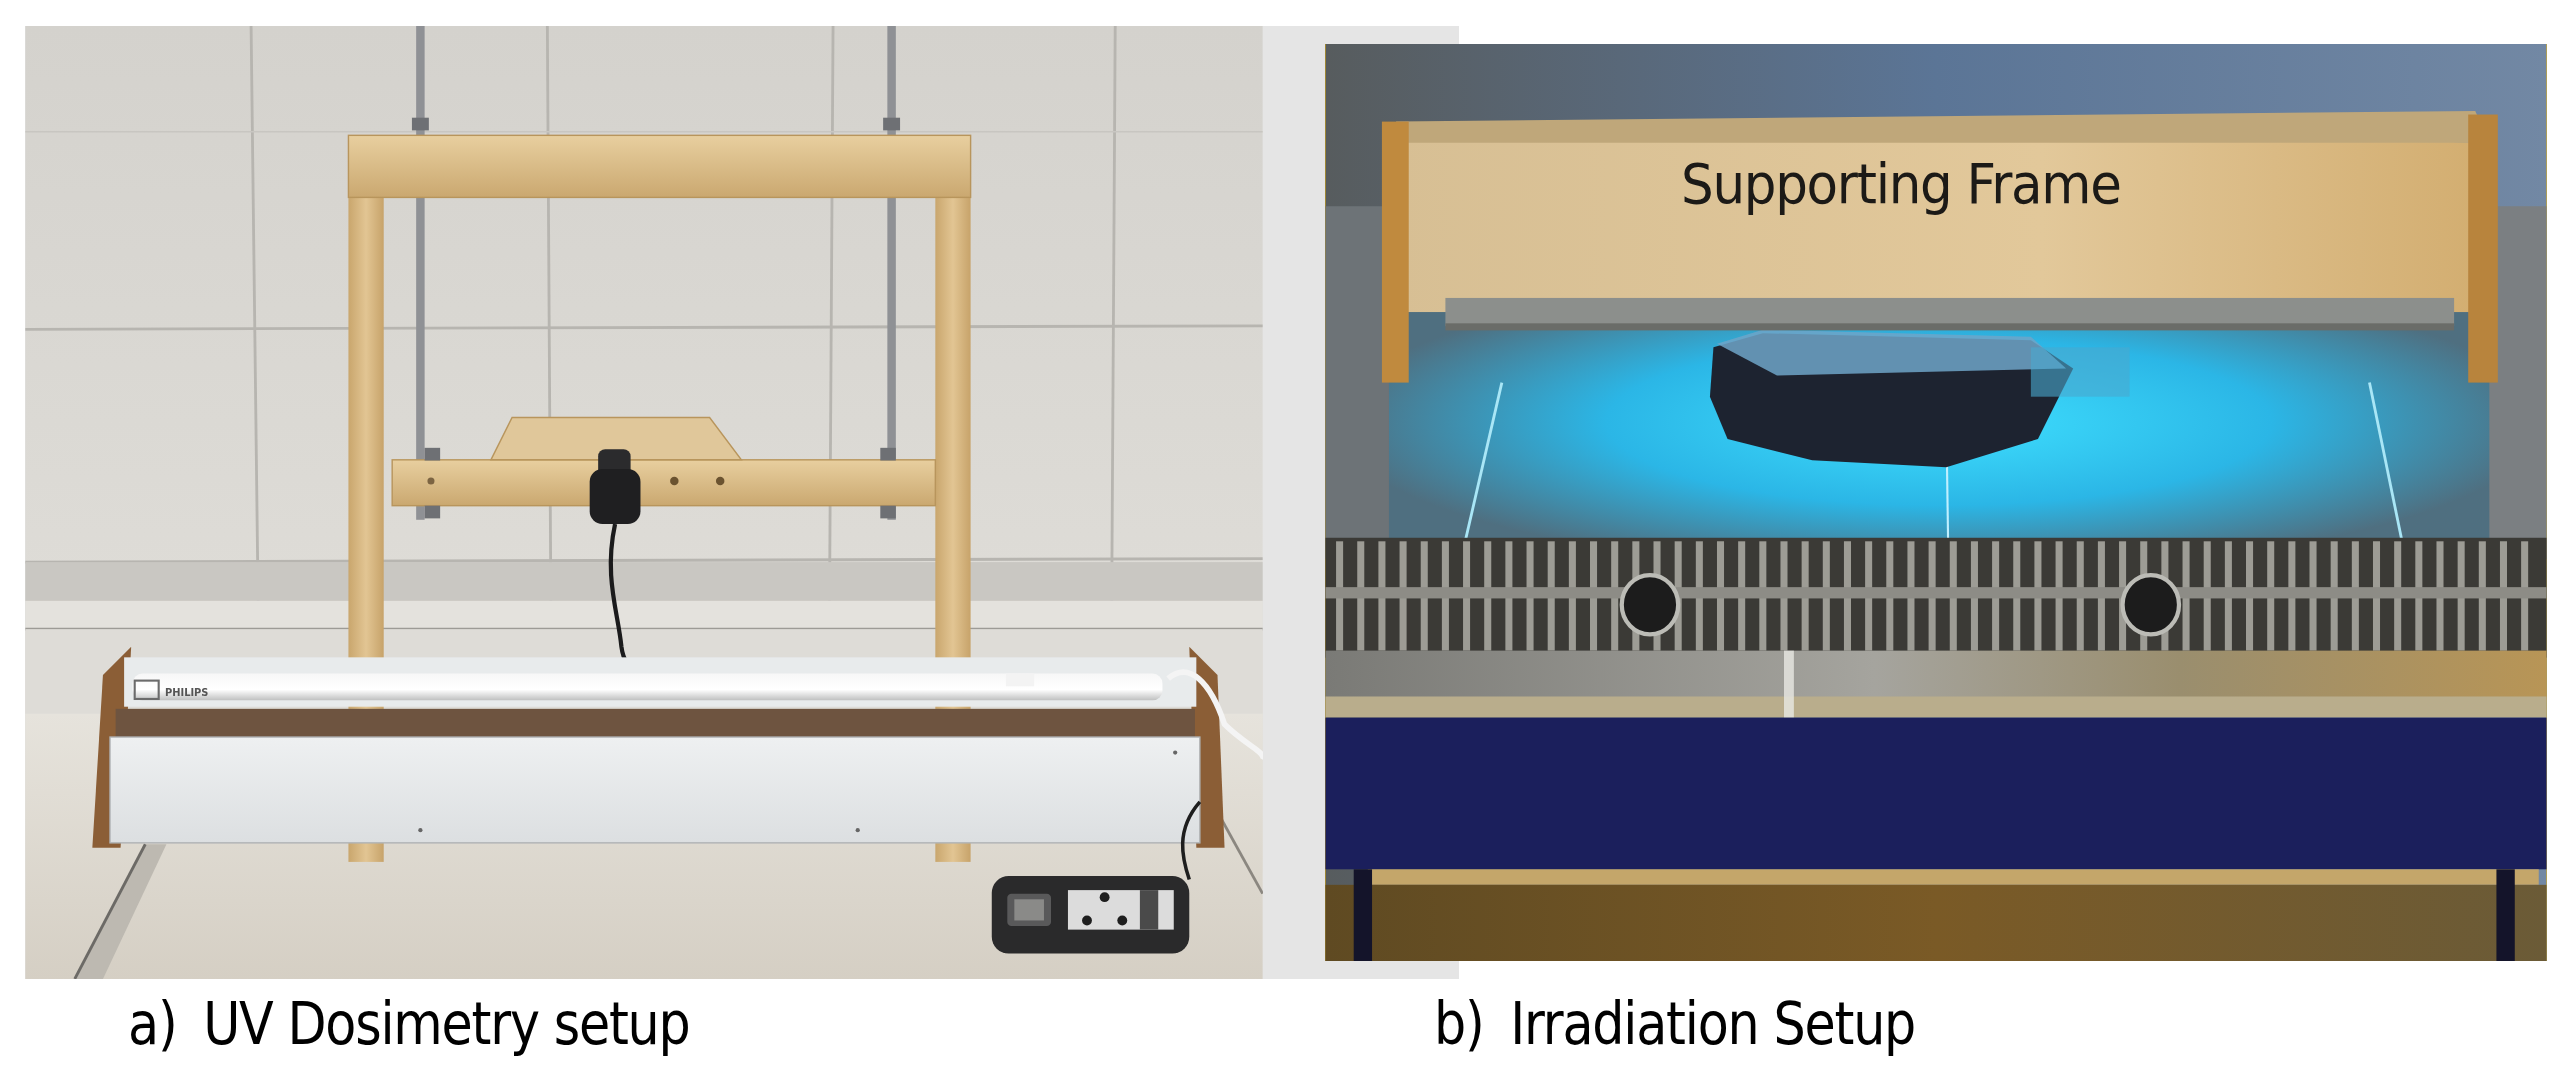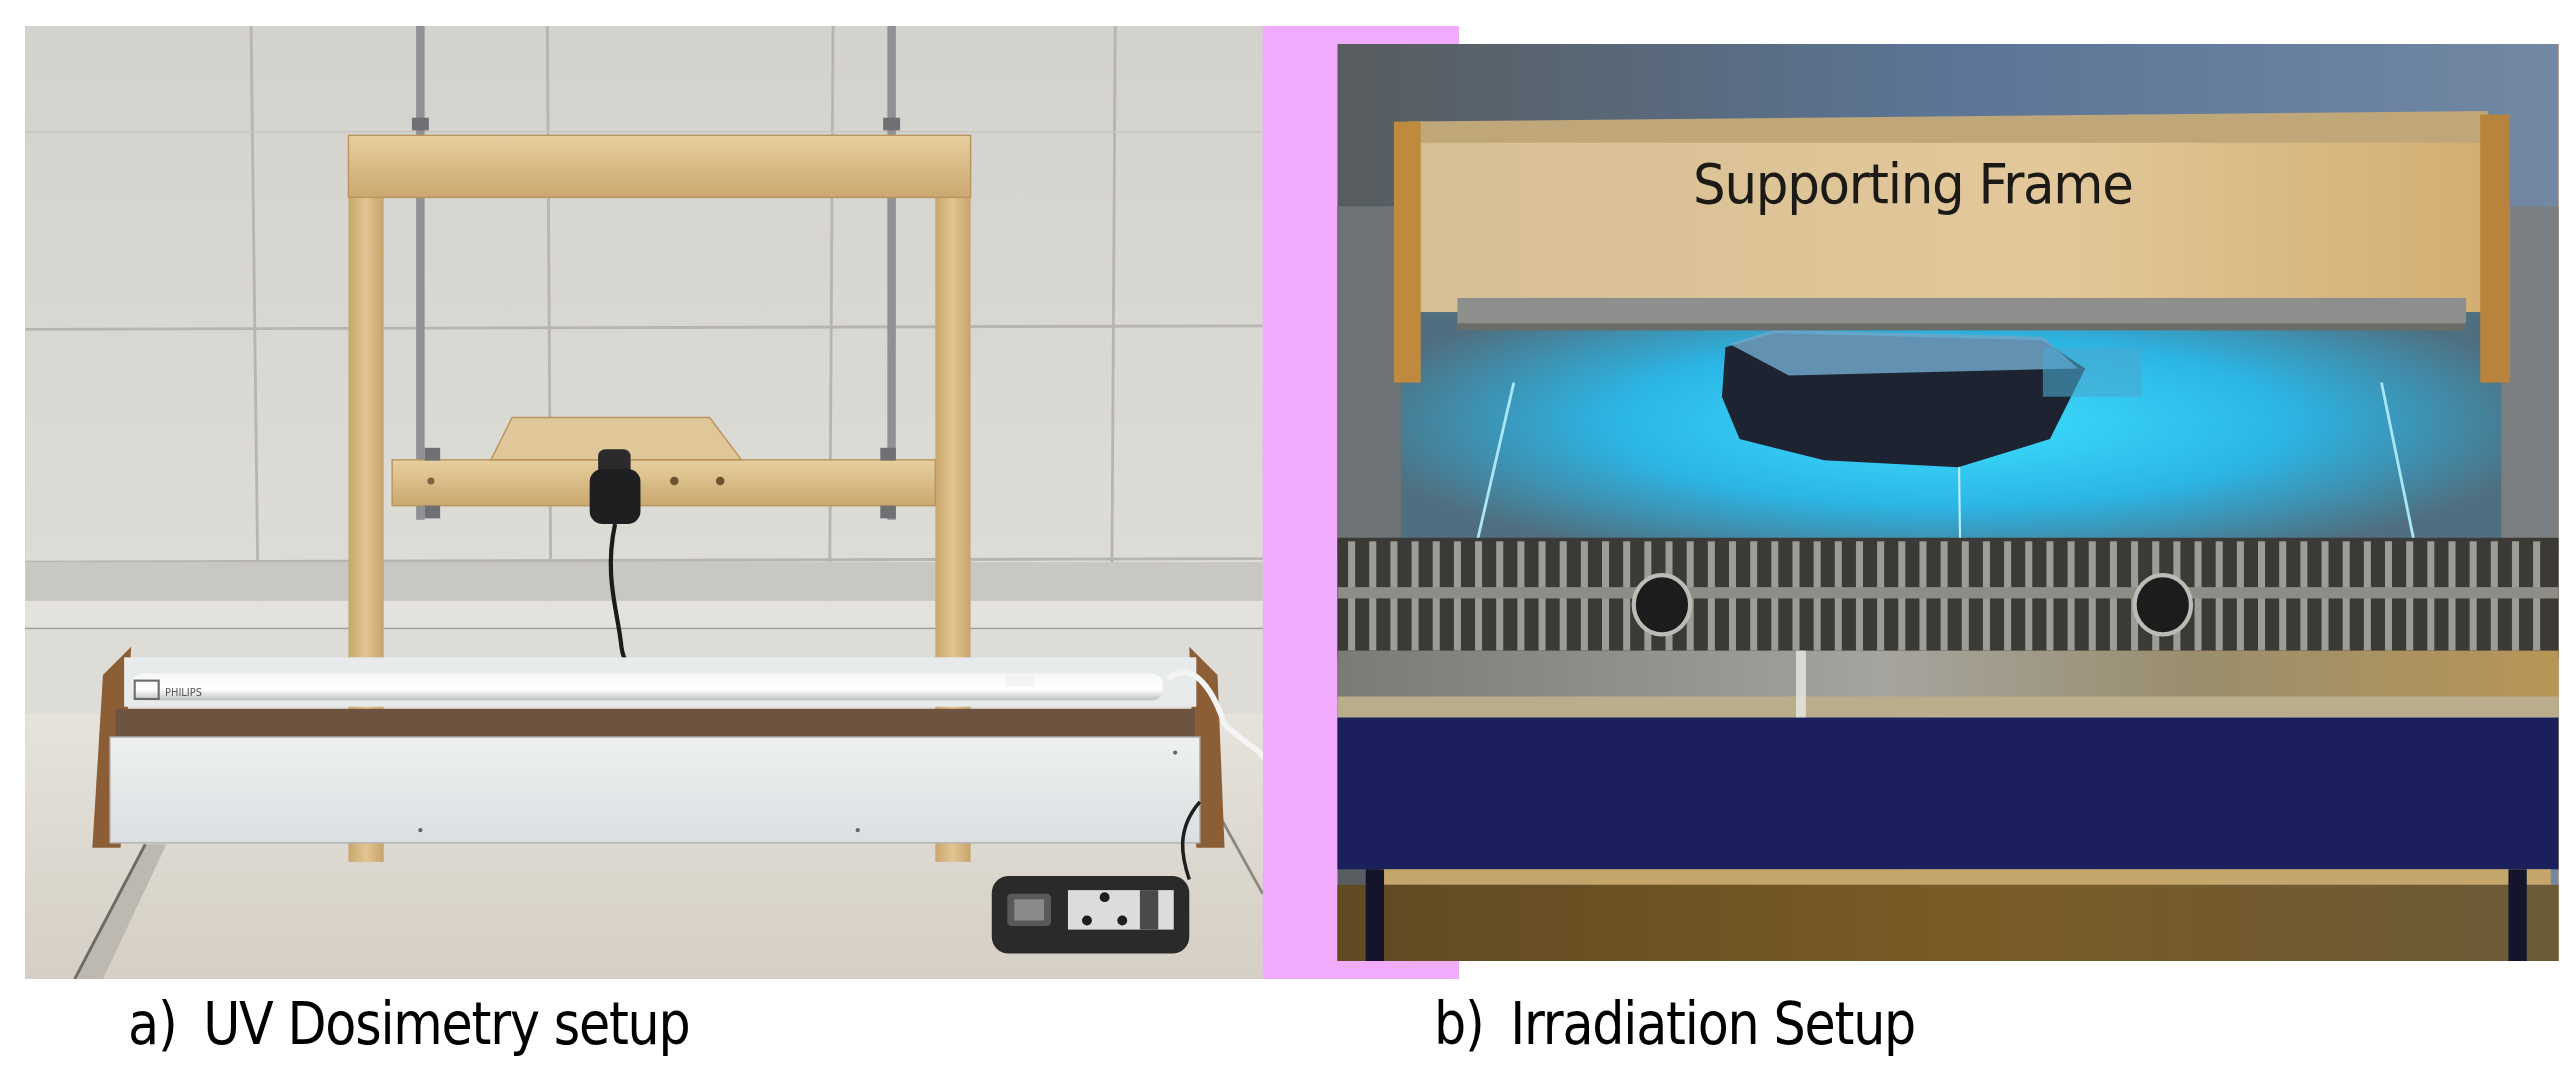--- a/index.html
+++ b/index.html
@@ -1,19 +1,19 @@
 <!DOCTYPE html>
 <html style="font-size:11.3px"><head>
 <meta charset="utf-8">
 <style>
   html, body { margin:0; padding:0; background:#ffffff; }
   body { width:2576px; height:1093px; position:relative; overflow:hidden; font-family:"Liberation Sans", sans-serif; }
   .panel { position:absolute; overflow:hidden; }
-  #panel-a { left:25px; top:26px; width:1434px; height:953px; background:#f0abfc; }
-  #panel-b { left:1325px; top:44px; width:1222px; height:917px; background:#fdba74;margin-left:12px; }
+  #panel-a { left:25px; top:26px; width:1434px; height:953px; background:#e5e5e5;font-weight:bold; }
+  #panel-b { left:1325px; top:44px; width:1222px; height:917px; background:#eab308; }
   .caption { position:absolute; top:989px; font-family:"DejaVu Sans", sans-serif; font-size:59px; color:#000; letter-spacing:-1.4px; transform:scaleX(0.86); transform-origin:left top; white-space:nowrap; }
   #caption-a { left:128px; }
   #caption-b { left:1434px; }
   .caption .lbl { display:inline-block; margin-right:31px; }
   .frame-label { position:absolute; left:356px; top:107px; font-family:"DejaVu Sans", sans-serif; font-size:56px; color:#1c1a17; letter-spacing:-1.4px; transform:scaleX(0.92); transform-origin:left top; white-space:nowrap; }
 </style>
 </head>
 <body>
 
 <div id="panel-a" class="panel">

